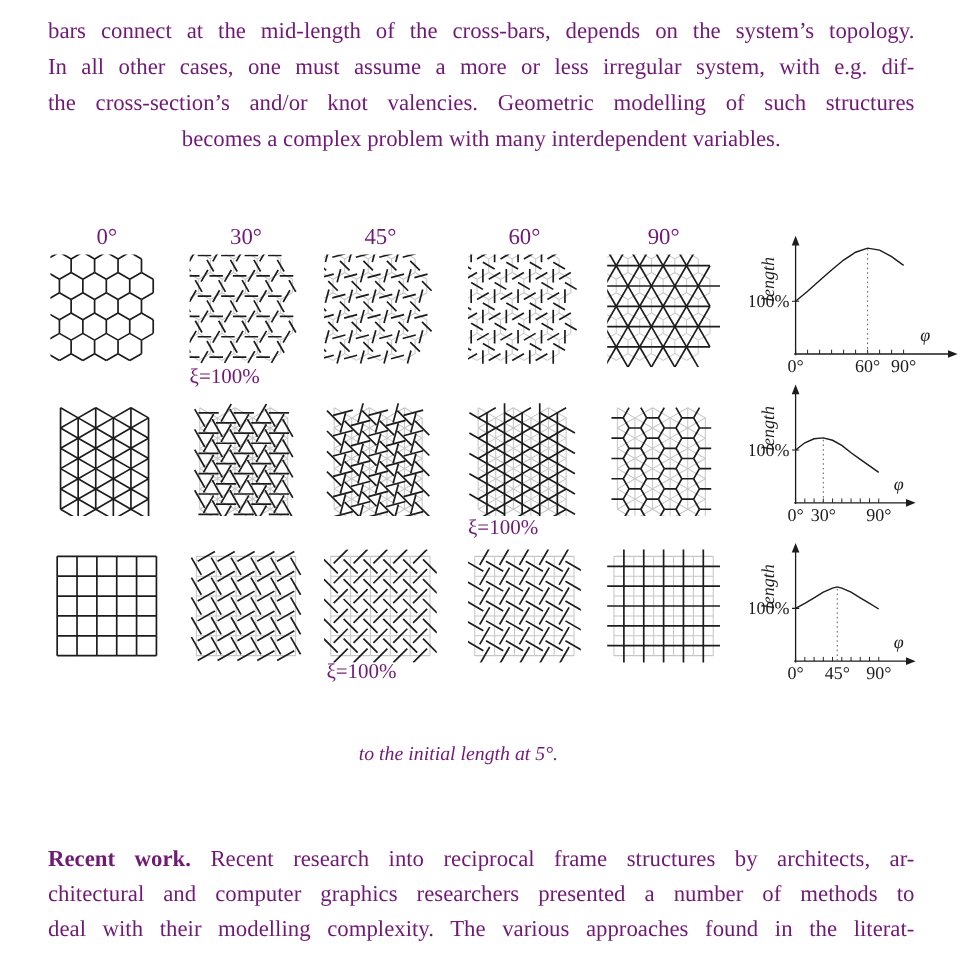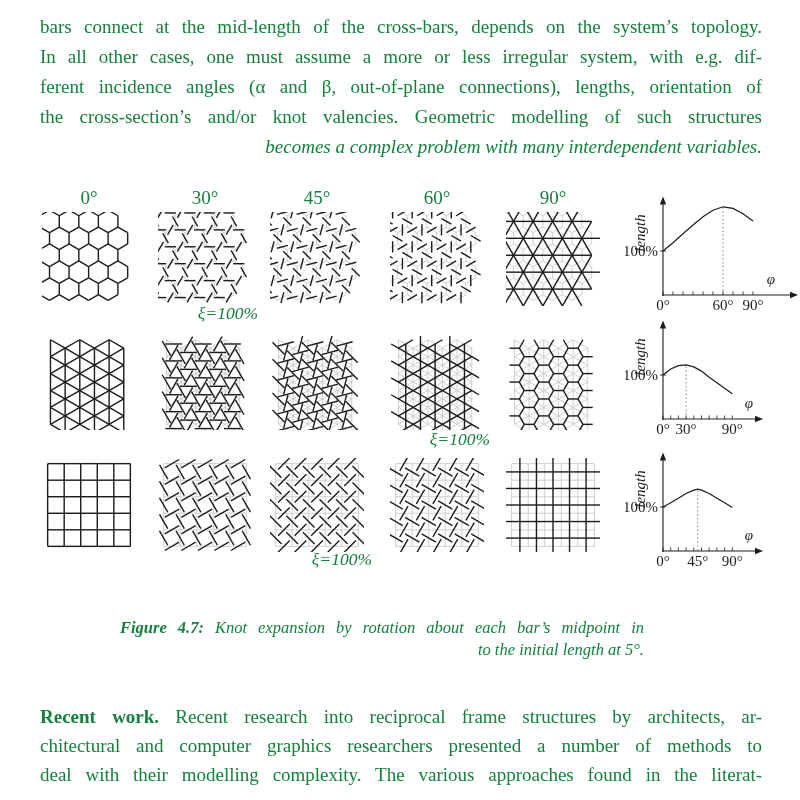--- a/index.html
+++ b/index.html
@@ -1,45 +1,44 @@
 <!DOCTYPE html>
 <html><head>
 <meta charset="utf-8">
 <style>
   html,body{margin:0;padding:0;background:#ffffff;}
   #page{position:relative;width:800px;height:800px;background:#ffffff;overflow:hidden;
-        font-family:"Liberation Serif",serif;color:#15803d;}
+        font-family:"Liberation Serif",serif;color:#701a75;}
   .para{position:absolute;left:40px;width:722px;font-size:19px;}
   #top-para{top:12px;line-height:30px;}
   #rel-para{top:702px;line-height:29px;}
   .jline{text-align:justify;text-align-last:justify;}
-  .lline{text-align:right;font-style:italic;}
+  .lline{text-align:center;}
   .bd{font-weight:bold;}
   #caption{position:absolute;left:120px;top:617px;width:524px;font-size:16.5px;
            line-height:21.5px;font-style:italic;}
   .cap-label{font-weight:bold;}
   .ang{position:absolute;top:187px;width:94px;text-align:center;font-size:19px;}
-  .xi{position:absolute;width:100px;text-align:right;font-size:17.5px;font-style:italic;}
+  .xi{position:absolute;width:100px;text-align:left;font-size:17.5px;}
   .xi-a{left:158px;top:303px;}
   .xi-b{left:390px;top:429px;}
   .xi-c{left:272px;top:549px;}
   .cell{position:absolute;width:94px;height:94px;}
   .plot{position:absolute;left:625px;width:178px;height:130px;}
   .plbl{font-family:"Liberation Serif",serif;font-size:15px;fill:#1c1c1c;}
   .pli{font-style:italic;}
 </style>
 </head>
 <body>
 
 <div id="page">
 
   <div class="para" id="top-para">
     <div class="jline">bars connect at the mid-length of the cross-bars, depends on the system’s topology.</div>
     <div class="jline">In all other cases, one must assume a more or less irregular system, with e.g. dif-</div>
-    <div class="jline">ferent incidence angles (α and β, out-of-plane connections), lengths, orientation of</div>
     <div class="jline">the cross-section’s and/or knot valencies. Geometric modelling of such structures</div>
     <div class="lline">becomes a complex problem with many interdependent variables.</div>
   </div>
 
   <div id="figure-area">
     <div class="ang" style="left:42px">0°</div>
     <div class="ang" style="left:158px">30°</div>
     <div class="ang" style="left:270px">45°</div>
     <div class="ang" style="left:390px">60°</div>
     <div class="ang" style="left:506px">90°</div>
@@ -2146,21 +2145,20 @@
           <text class="plbl" text-anchor="end" x="33" y="68.0">100%</text>
           <text class="plbl pli" text-anchor="middle" transform="translate(20 45) rotate(-90)">length</text>
           <text class="plbl pli" text-anchor="middle" x="124" y="96">φ</text>
           <text class="plbl" text-anchor="middle" x="38.0" y="122">0°</text>
           <text class="plbl" text-anchor="middle" x="72.7" y="122">45°</text>
           <text class="plbl" text-anchor="middle" x="107.3" y="122">90°</text>
         </svg></div>
     </div>
 
   <div id="caption">
-    <div class="jline"><span class="cap-label">Figure 4.7:</span><span> Knot expansion by rotation about each bar’s midpoint in</span></div>
     <div class="lline">to the initial length at 5°.</div>
   </div>
 
   <div class="para" id="rel-para">
     <div class="jline"><span class="bd">Recent work.</span><span> Recent research into reciprocal frame structures by architects, ar-</span></div>
     <div class="jline">chitectural and computer graphics researchers presented a number of methods to</div>
     <div class="jline">deal with their modelling complexity. The various approaches found in the literat-</div>
   </div>
 
 </div>

